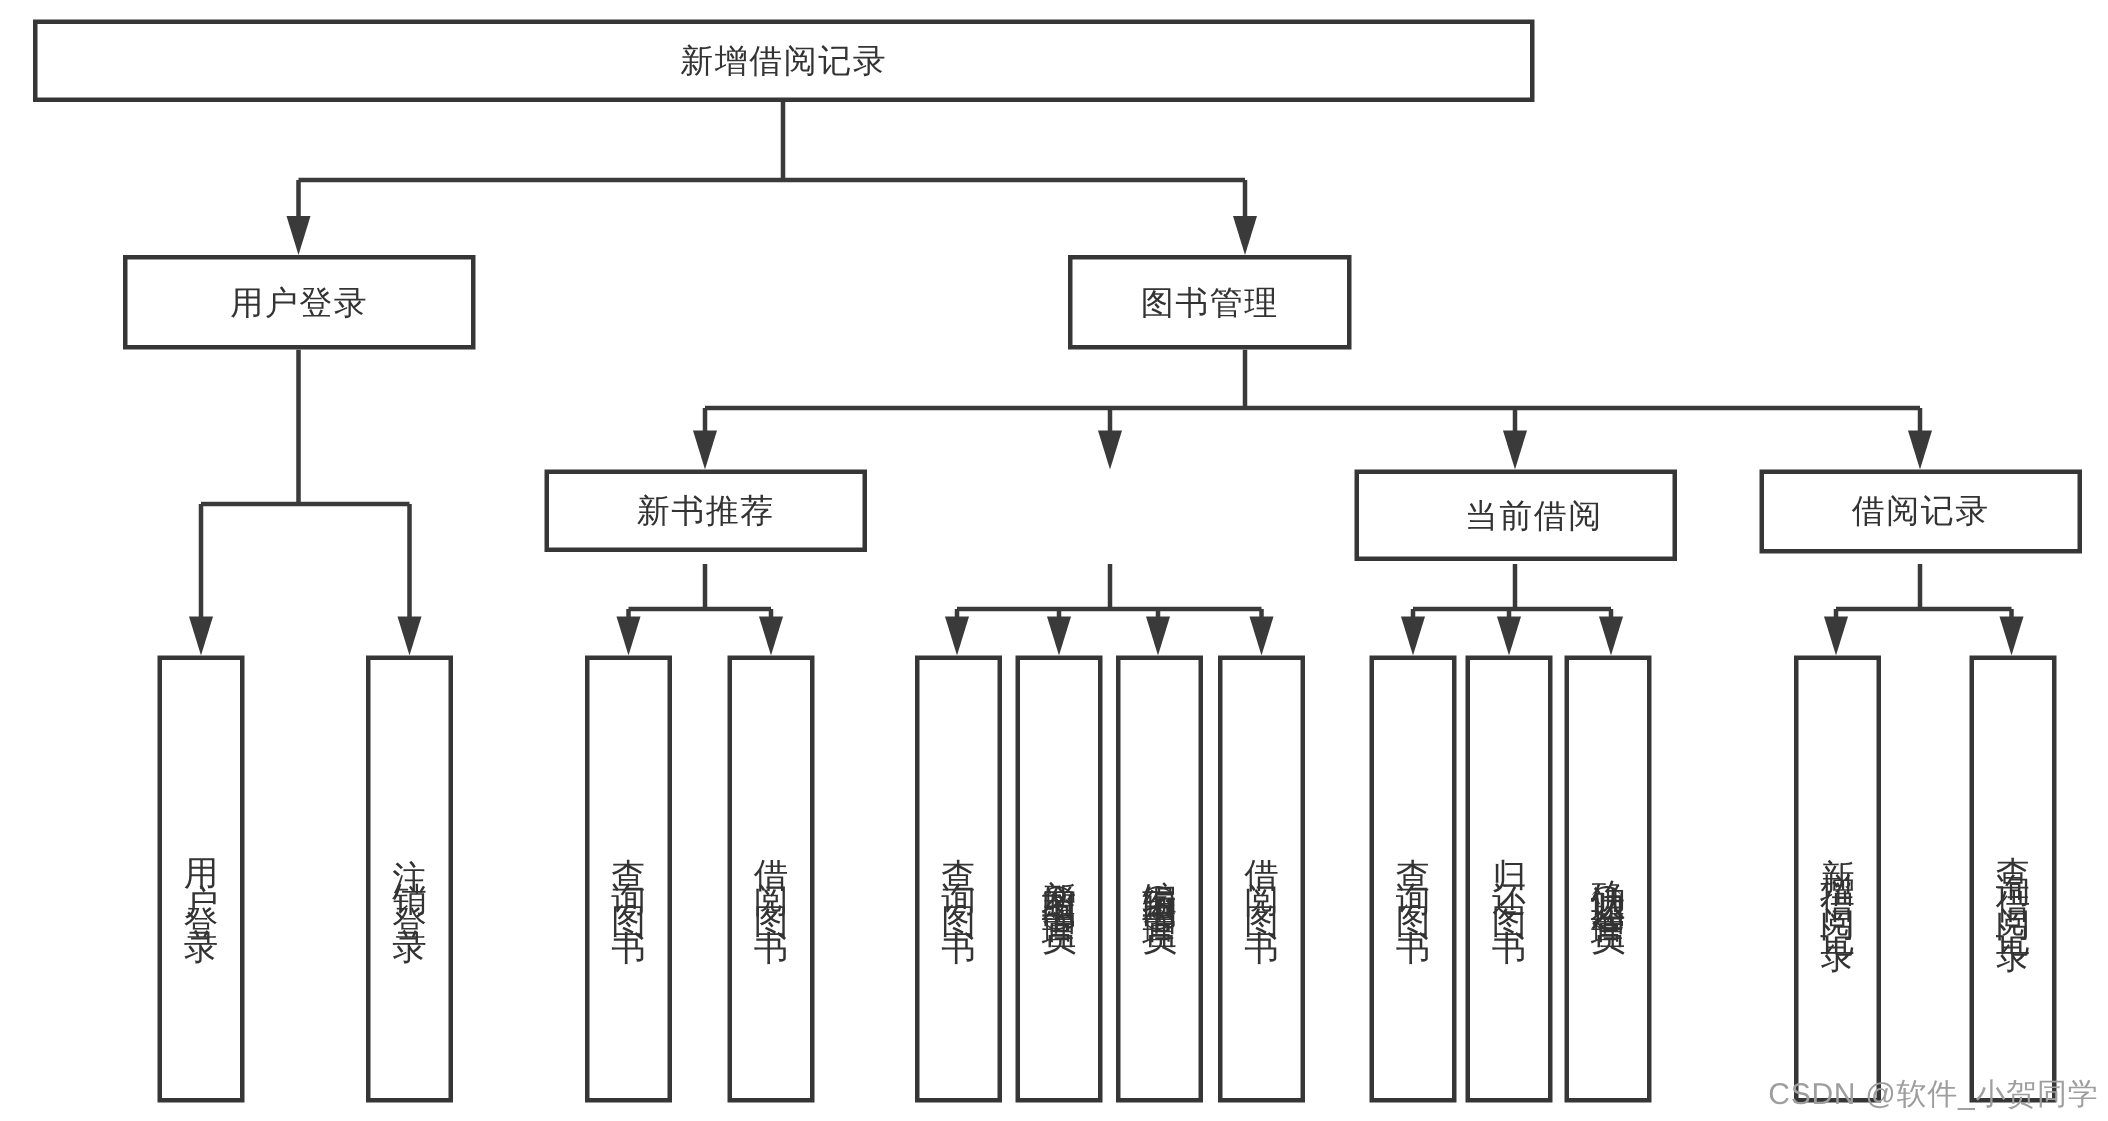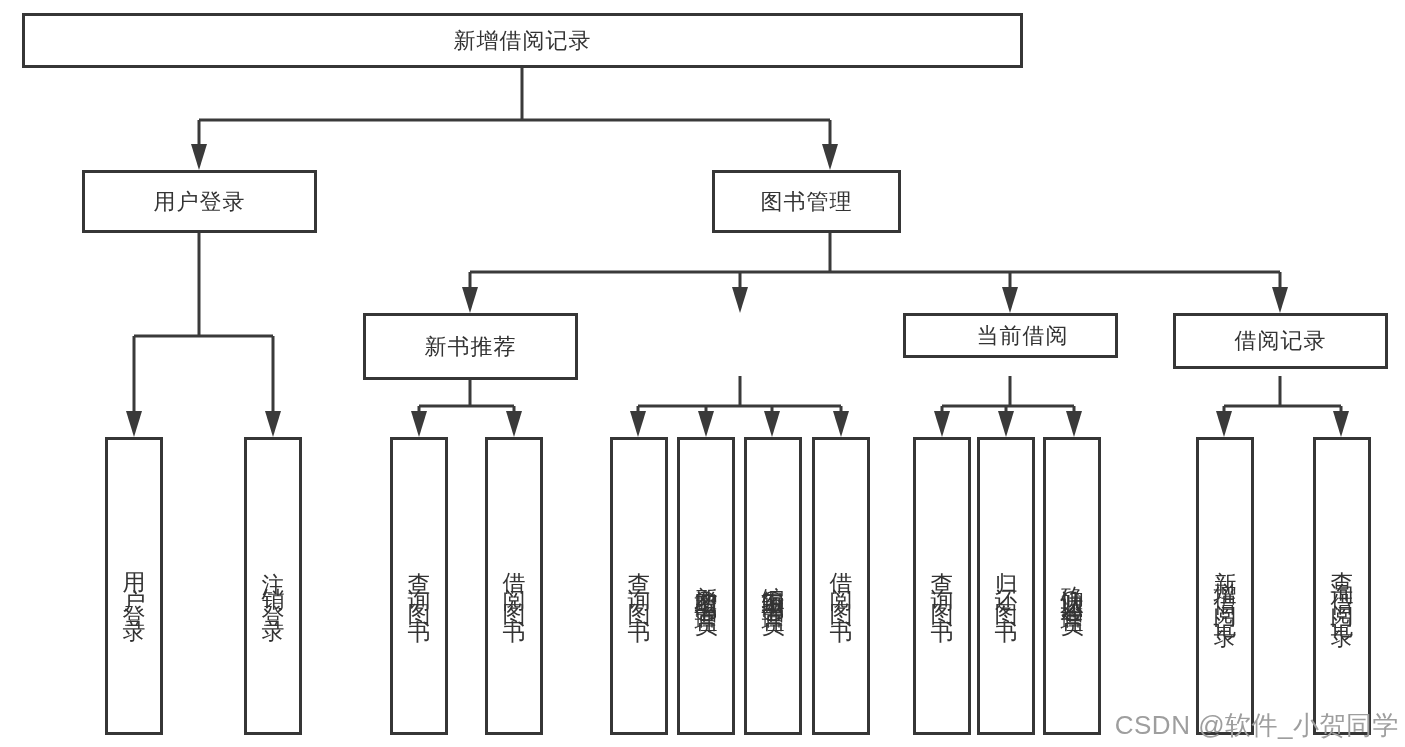--- a/index.html
+++ b/index.html
@@ -42,44 +42,44 @@
     writing-mode: vertical-rl;
     text-orientation: mixed;
     font-size: 23px;
     white-space: normal;
     line-height: 1;
   }
   
   .n-root        { left: 22px;   top: 13px;  width: 1001px; height: 55px; }
   .n-login       { left: 82px;   top: 170px; width: 235px;  height: 63px; }
   .n-mgmt        { left: 712px;  top: 170px; width: 189px;  height: 63px; }
-  .n-rec         { left: 363px;  top: 313px; width: 215px;  height: 67px; }
+  .n-rec         { left: 363px;  top: 313px; width: 215px;  height: 55px; }
   .n-borrow      { left: 633px;  top: 313px; width: 215px;  height: 63px; }
-  .n-current     { left: 903px;  top: 313px; width: 215px;  height: 45px; padding-left: 24px; }
+  .n-current     { left: 903px;  top: 313px; width: 215px;  height: 61px; padding-left: 24px; }
   .n-records     { left: 1173px; top: 313px; width: 215px;  height: 56px; }
   .tall          { top: 437px; height: 298px; width: 58px; }
   .n-login-user    { left: 105px; }
   .n-login-logout  { left: 244px; }
   .n-rec-query     { left: 390px; }
   .n-rec-borrow    { left: 485px; }
   .n-borrow-query  { left: 610px; }
   .n-borrow-add    { left: 677px; }
   .n-borrow-edit   { left: 744px; }
   .n-borrow-borrow { left: 812px; }
   .n-cur-query     { left: 913px; }
   .n-cur-return    { left: 977px; }
   .n-cur-confirm   { left: 1043px; }
   .n-records-add   { left: 1196px; }
   .n-records-query { left: 1313px; }
   .watermark {
     position: absolute;
     right: 6px;
     bottom: 4px;
     color: #9e9e9e;
-    font-size: 26px;
+    font-size: 20px;
     letter-spacing: 0.5px;
     z-index: 3;
   }
 </style>
 </head>
 <body>
 
 <div class="stage">
 
   <svg class="wires" viewBox="0 0 1405 747" xmlns="http://www.w3.org/2000/svg">

